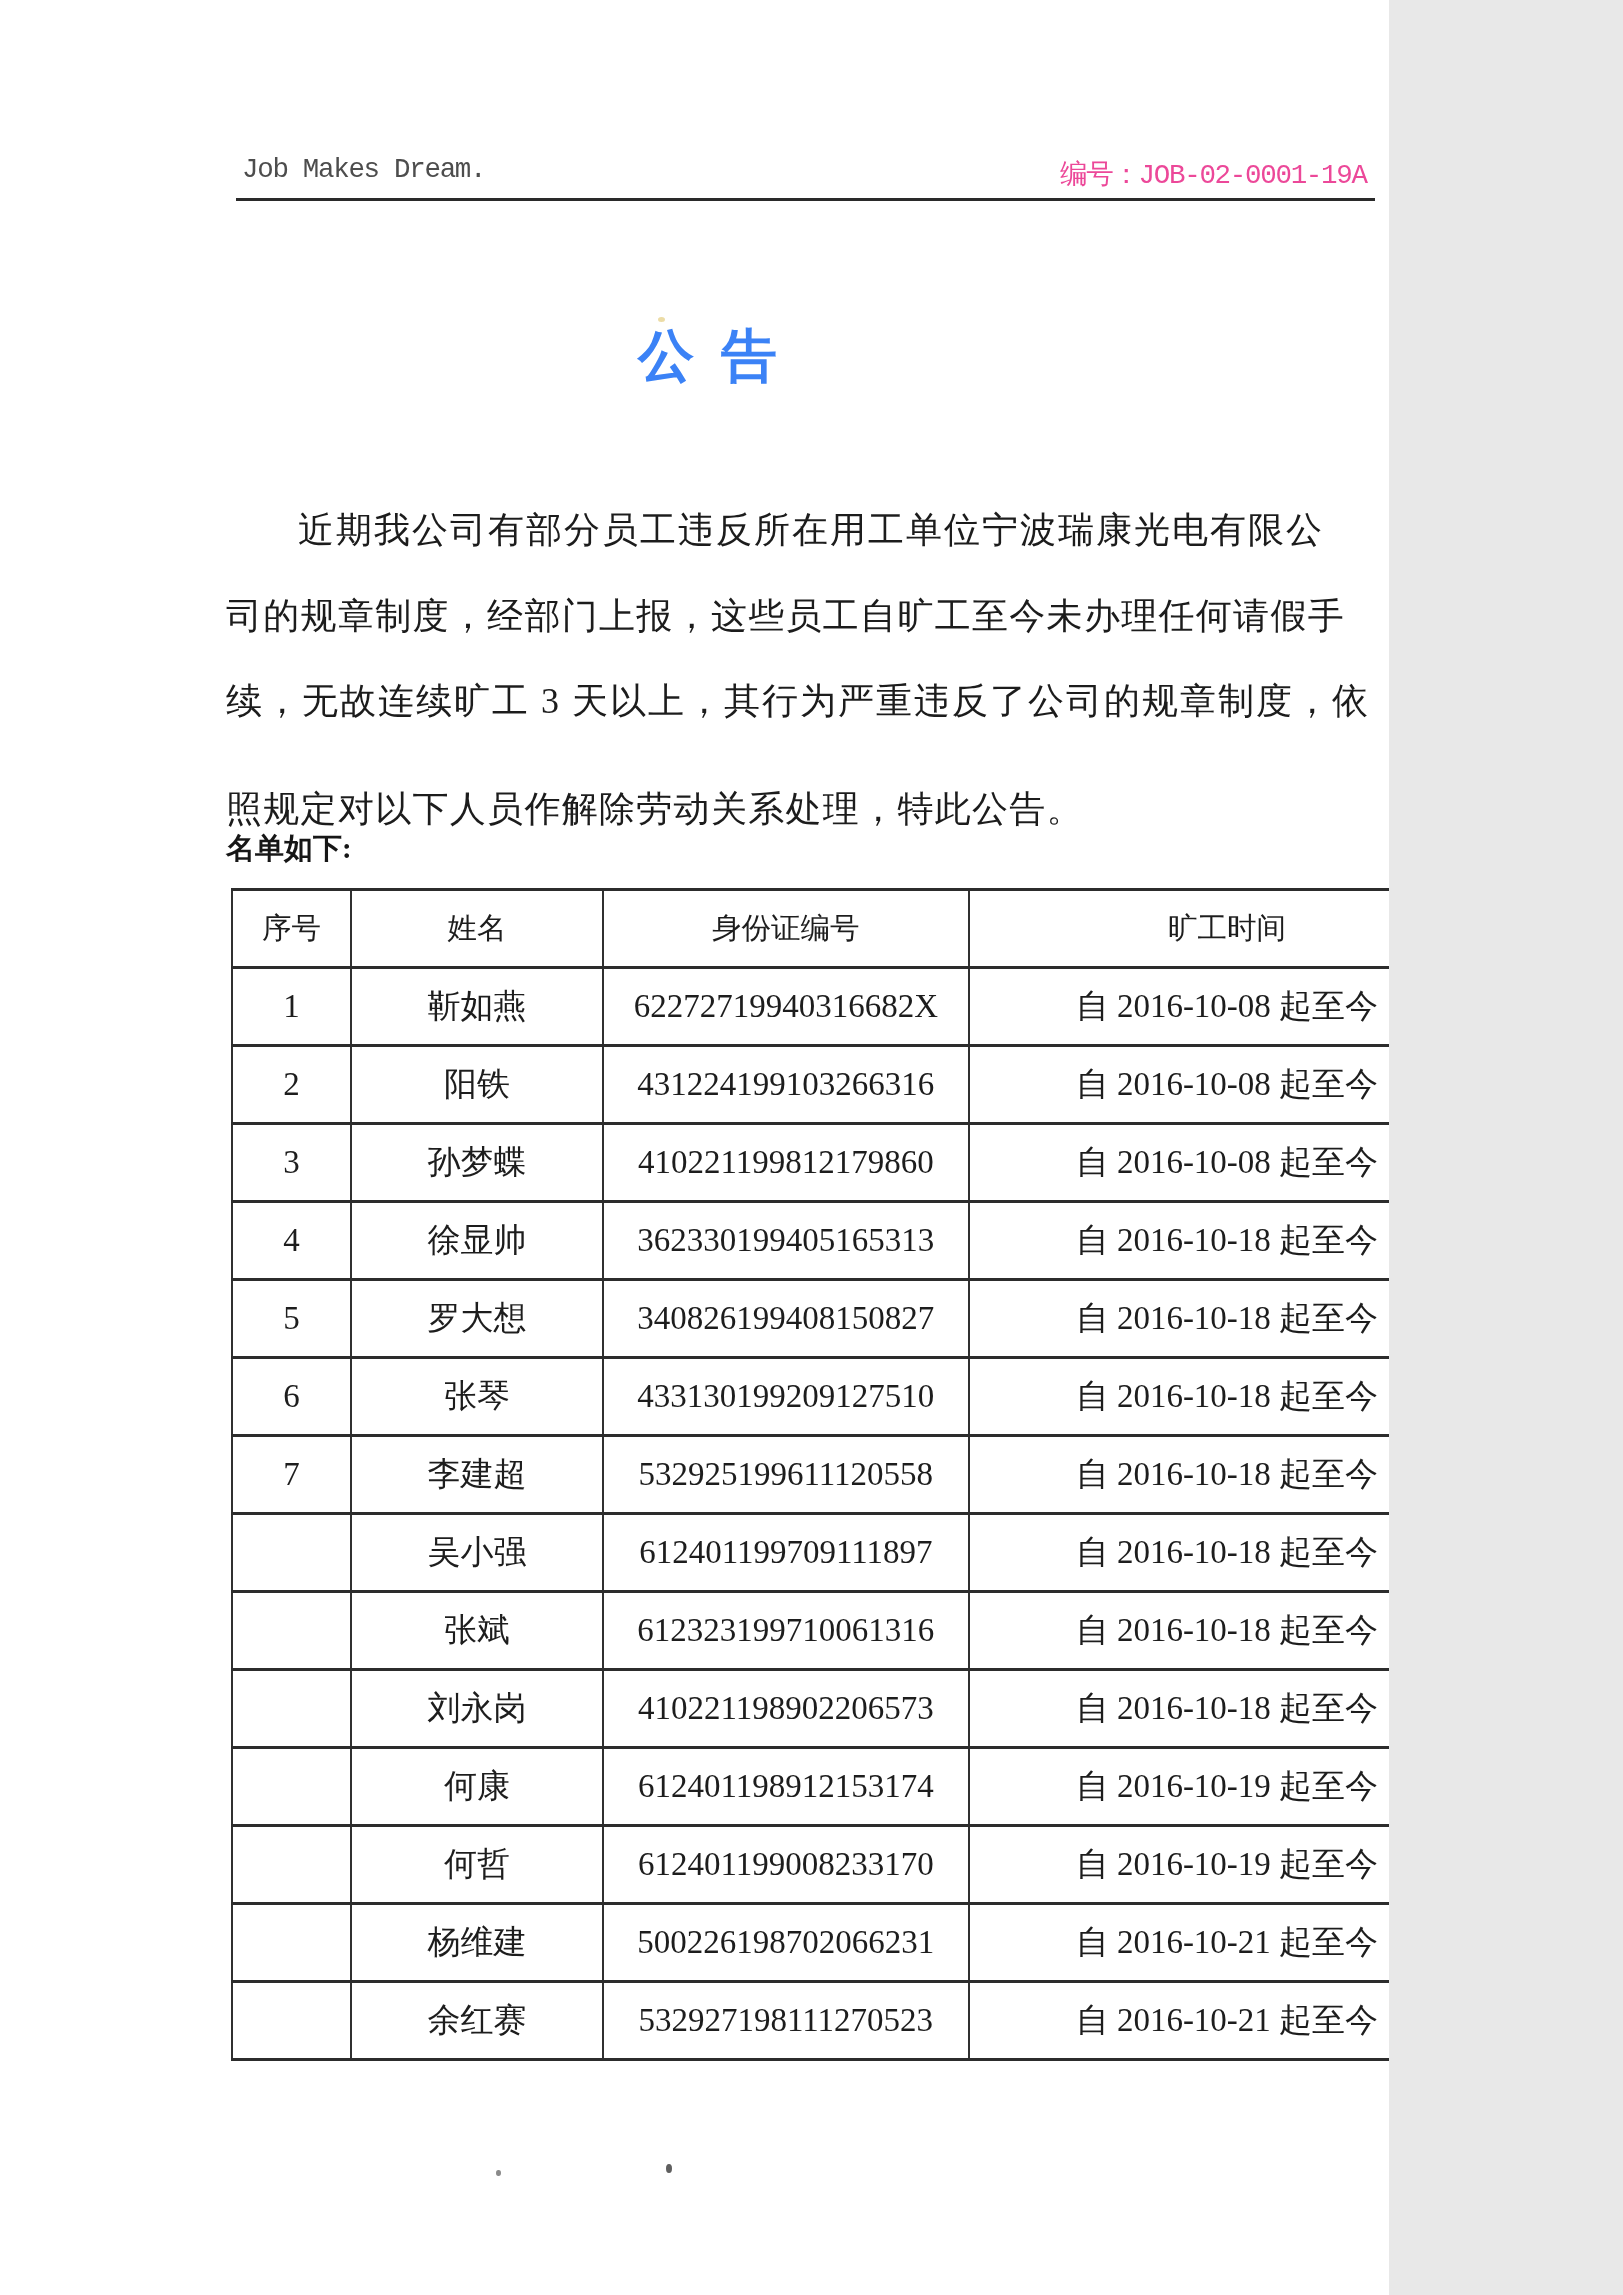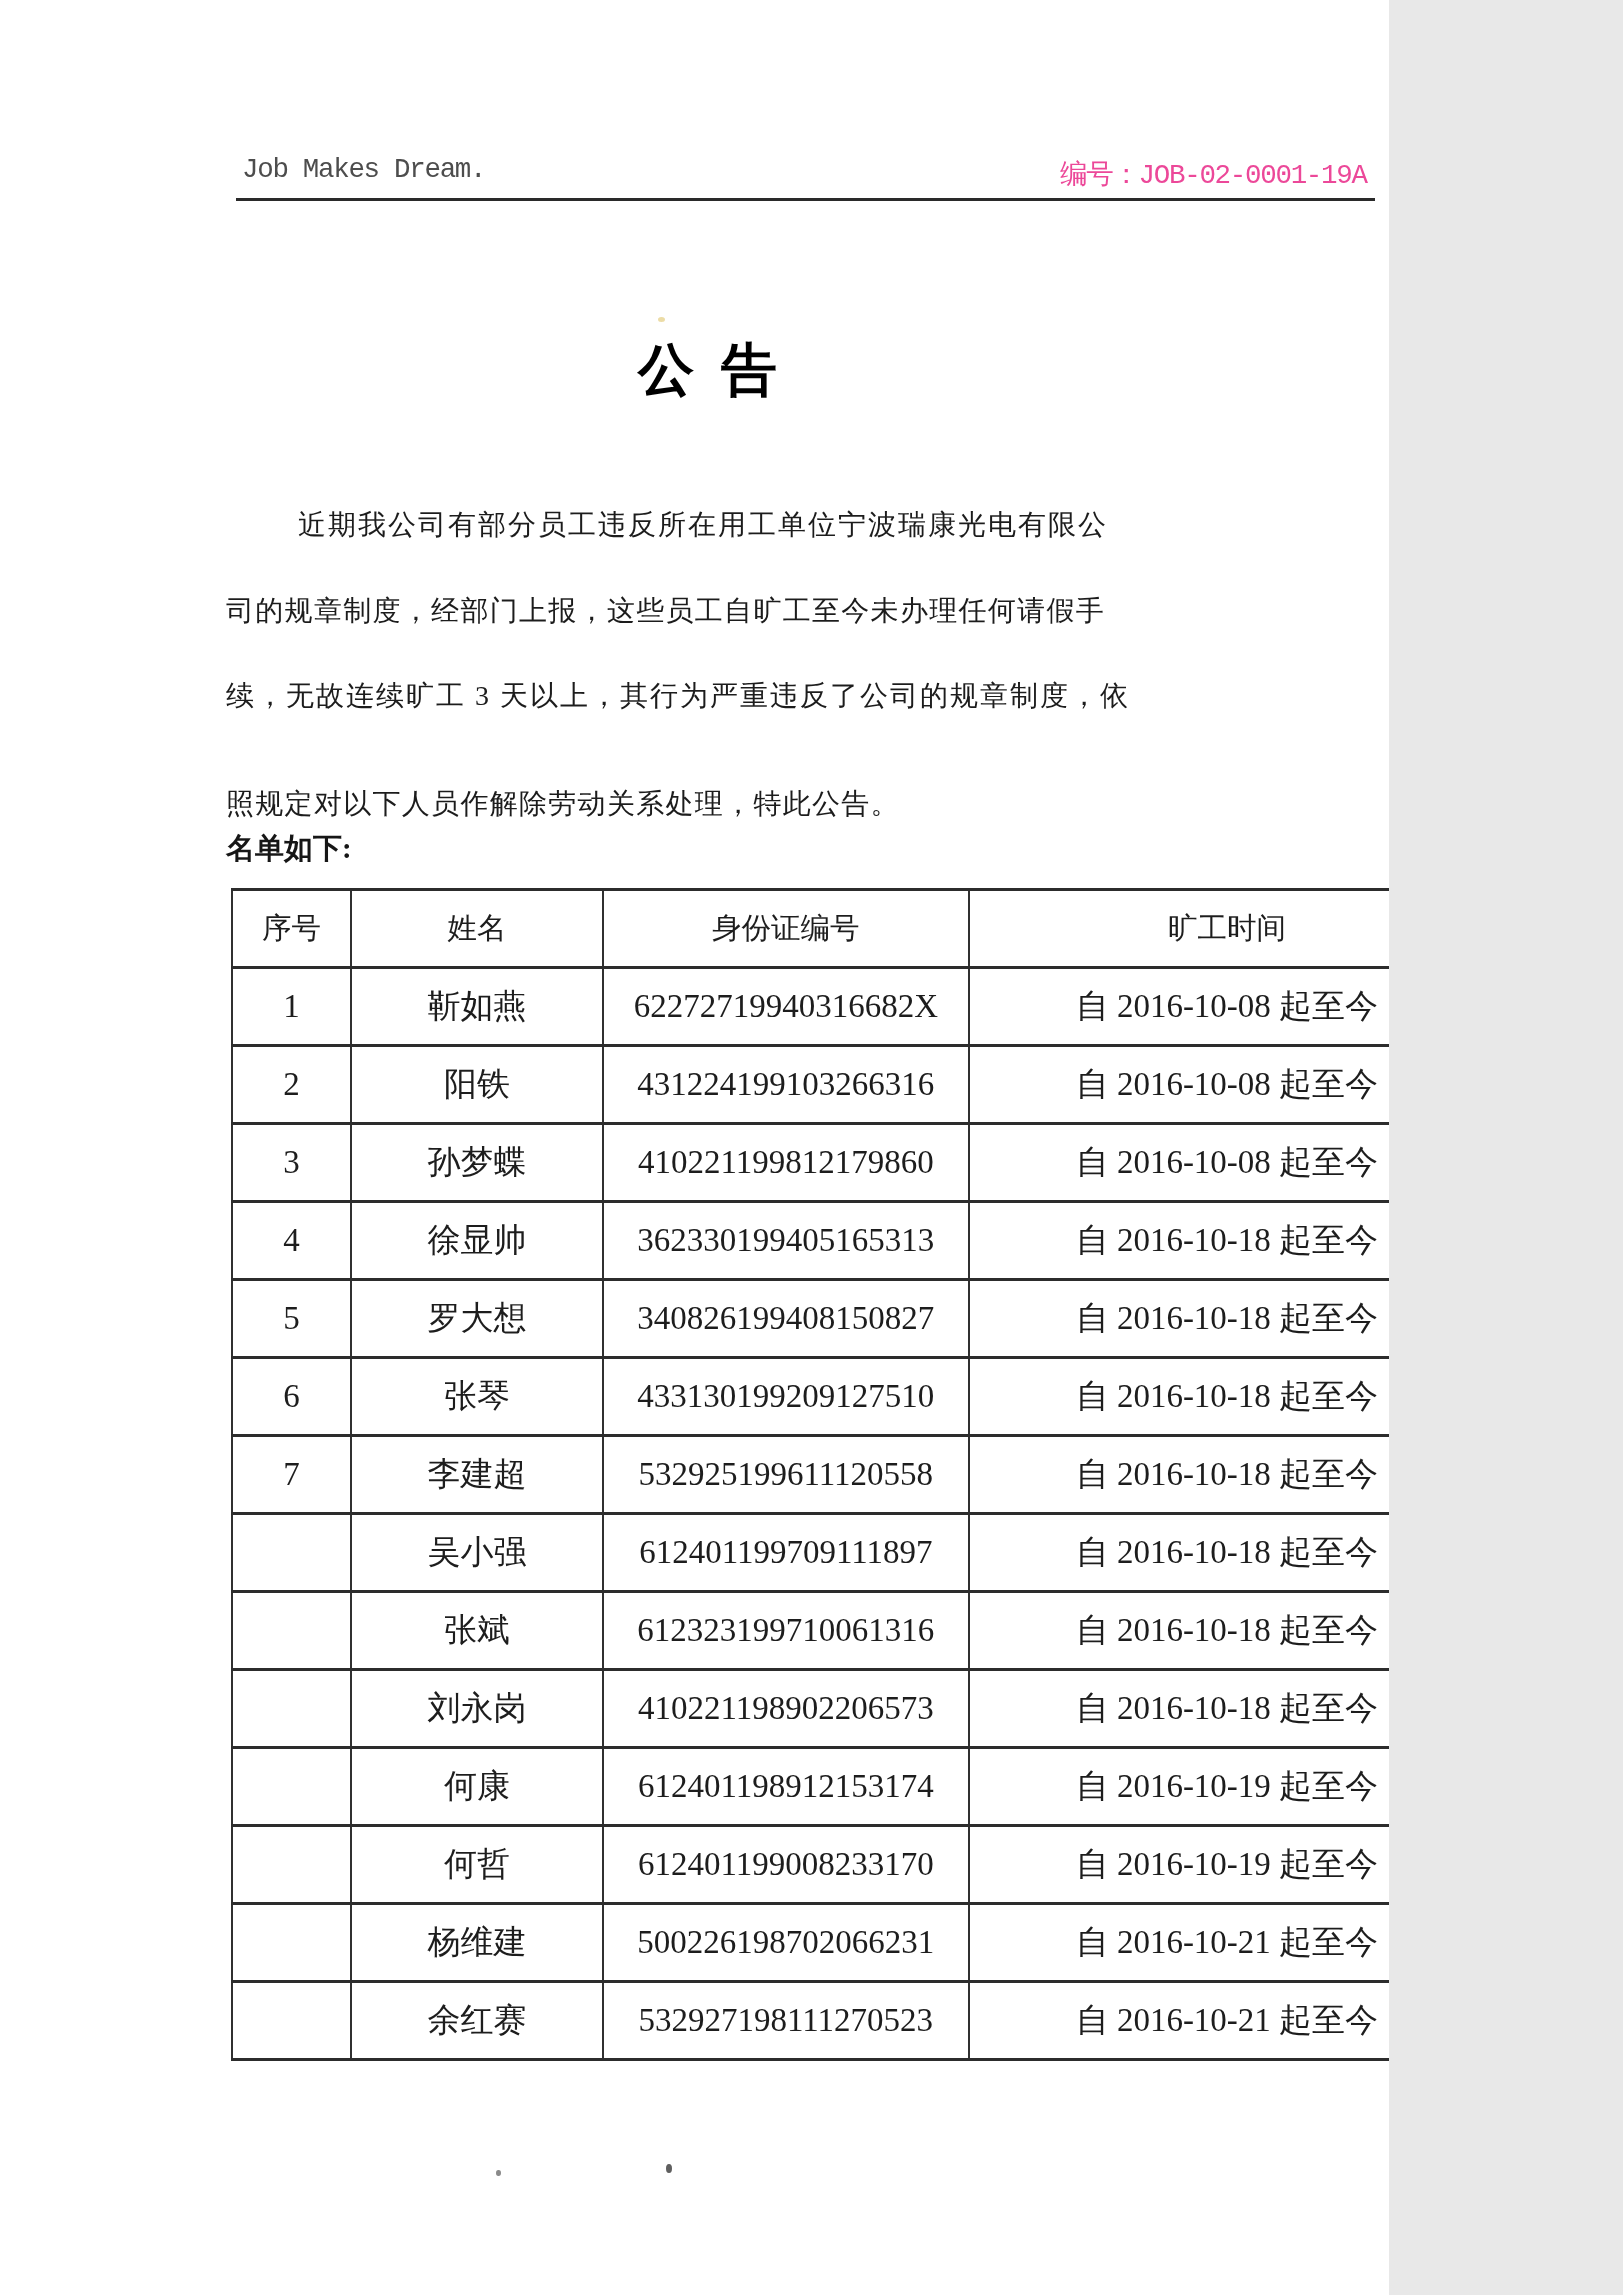--- a/index.html
+++ b/index.html
@@ -23,28 +23,28 @@
     font-family:"Liberation Mono","DejaVu Sans Mono",monospace;
     font-size:27.5px;letter-spacing:-1.3px;color:#ec4899;
     white-space:nowrap;
   }
   .hdr-rule{
     position:absolute;left:236px;top:198px;
     width:1139px;height:3.3px;background:#2a2a2a;
   }
   
   .doc-title{
-    position:absolute;left:638px;top:333px;
+    position:absolute;left:638px;top:319px;
     font-size:56px;font-weight:bold;word-spacing:13px;
-    color:#000000;white-space:nowrap;
+    color:#3b82f6;white-space:nowrap;
   }
   
   .body-line{
     position:absolute;left:226px;height:41px;
-    font-size:28px;color:#1c1c1c;white-space:nowrap;
+    font-size:36px;color:#1c1c1c;white-space:nowrap;
   }
   .bl-0{top:506px;text-indent:72px;letter-spacing:2px;}
   .bl-1{top:592px;letter-spacing:1.3px;}
   .bl-2{top:677px;letter-spacing:2px;}
   .bl-3{top:785px;letter-spacing:1.3px;}
   .list-label{
     position:absolute;left:226px;top:829px;
     font-size:29px;font-weight:bold;color:#161616;white-space:nowrap;
   }
   

